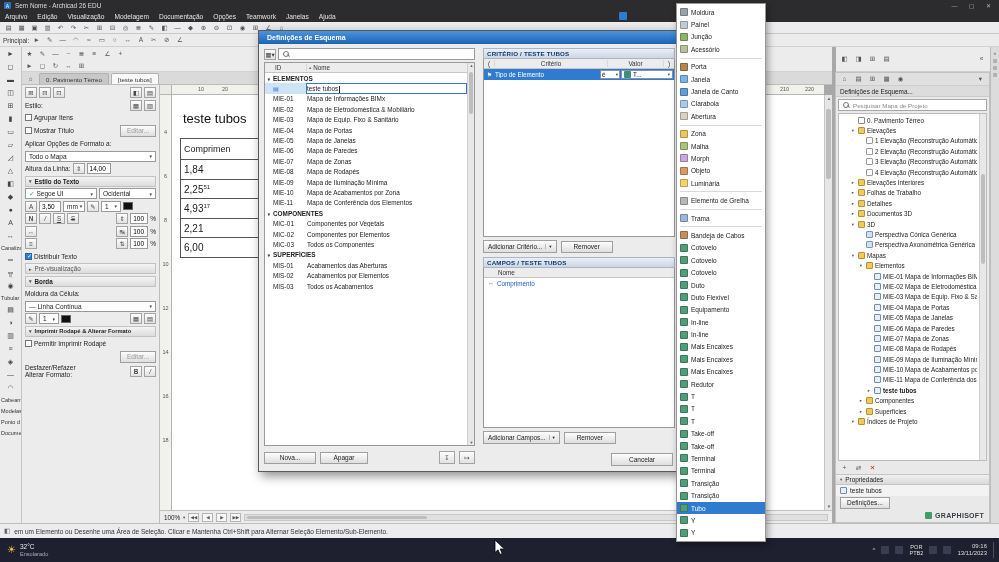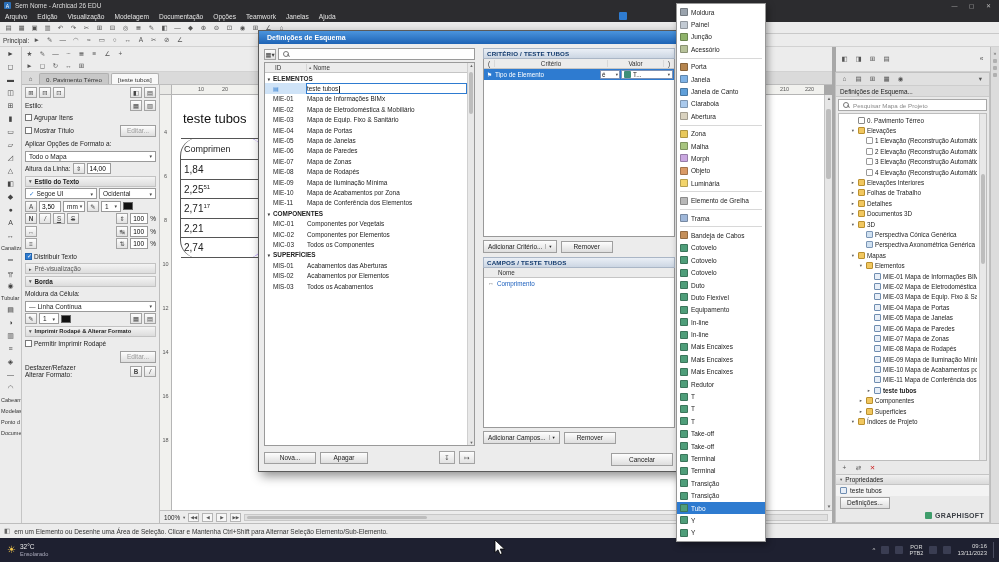--- a/index.html
+++ b/index.html
@@ -48,21 +48,21 @@
 .colorchip{width:10px;height:8px;background:#111;border:1px solid #666;}
 
 .rcorner{left:160px;top:85px;width:12px;height:10px;background:#e9e9e6;border-right:1px solid #b5b5b5;border-bottom:1px solid #b5b5b5;z-index:2;}
 .ruler-t{left:172px;top:85px;width:652px;height:10px;background:#f1f1ee;border-bottom:1px solid #b5b5b5;position:absolute;font-size:5.5px;color:#555;z-index:2;}
 .ruler-t span{position:absolute;top:1px;}
 .ruler-l{left:160px;top:95px;width:12px;height:415px;background:#f1f1ee;border-right:1px solid #b5b5b5;display:flex;flex-direction:column;padding-top:34px;font-size:5.5px;color:#555;z-index:2;}
 .ruler-l span{height:44px;text-align:center;}
 .doc{left:172px;top:95px;width:652px;height:415px;background:#fff;z-index:1;}
 .sched{position:absolute;left:8px;top:6px;width:85px;}
 .s-title{font-size:13px;color:#111;padding:10px 0 12px 3px;}
-.s-table{border-left:1px solid #555;border-right:1px solid #8b5cf6;border-radius:18px;}
+.s-table{border-left:1px solid #555;border-right:1px solid #8b5cf6;}
 .s-head{border-top:1px solid #555;border-bottom:1px solid #555;font-size:9px;padding:5px 0 5px 3px;}
 .s-row{border-bottom:1px solid #555;font-size:10px;padding:4px 0 3px 3px;height:19.5px;}
 .s-sup{font-size:6px;vertical-align:super;}
 .vsb{left:824px;top:95px;width:8px;height:415px;background:#e6e6e6;border-left:1px solid #c5c5c5;z-index:2;}
 .vsb .th{position:absolute;left:1px;top:14px;width:5px;height:70px;background:#bdbdbd;border-radius:2px;}
 .vsb .a{position:absolute;left:0;width:8px;text-align:center;font-size:4.5px;color:#666;}
 .quickbar{left:160px;top:510px;width:672px;height:13px;background:#ececec;border-top:1px solid #c0c0c0;display:flex;align-items:center;gap:3px;padding:0 4px;font-size:6.3px;z-index:2;}
 .qmini{width:11px;height:9px;border:1px solid #b5b5b5;background:#f6f6f6;display:inline-flex;align-items:center;justify-content:center;font-size:4.5px;color:#555;}
 .hsb{flex:1;height:7px;background:#e0e0e0;border:1px solid #c8c8c8;position:relative;}
 .hsb .th{position:absolute;left:2px;top:1px;width:180px;height:3.5px;background:#bdbdbd;border-radius:2px;}
@@ -594,25 +594,25 @@
     <div class="sched">
       <div class="s-title">teste tubos</div>
       <div class="s-table">
         <div class="s-head">Comprimen</div>
         <div>
 
             <div class="s-row"><span>1,84</span><sup class="s-sup"></sup></div>
 
             <div class="s-row"><span>2,25</span><sup class="s-sup">51</sup></div>
 
-            <div class="s-row"><span>2,71</span><sup class="s-sup">17</sup></div>
+            <div class="s-row"><span>4,93</span><sup class="s-sup">17</sup></div>
 
             <div class="s-row"><span>2,21</span><sup class="s-sup"></sup></div>
 
-            <div class="s-row"><span>2,74</span><sup class="s-sup"></sup></div>
+            <div class="s-row"><span>6,00</span><sup class="s-sup"></sup></div>
           </div>
       </div>
     </div>
   </div>
   <div class="vsb abs">
     <span class="a" style="top:1px;">▲</span>
     <span class="th"></span>
     <span class="a" style="bottom:1px;">▼</span>
   </div>
 

